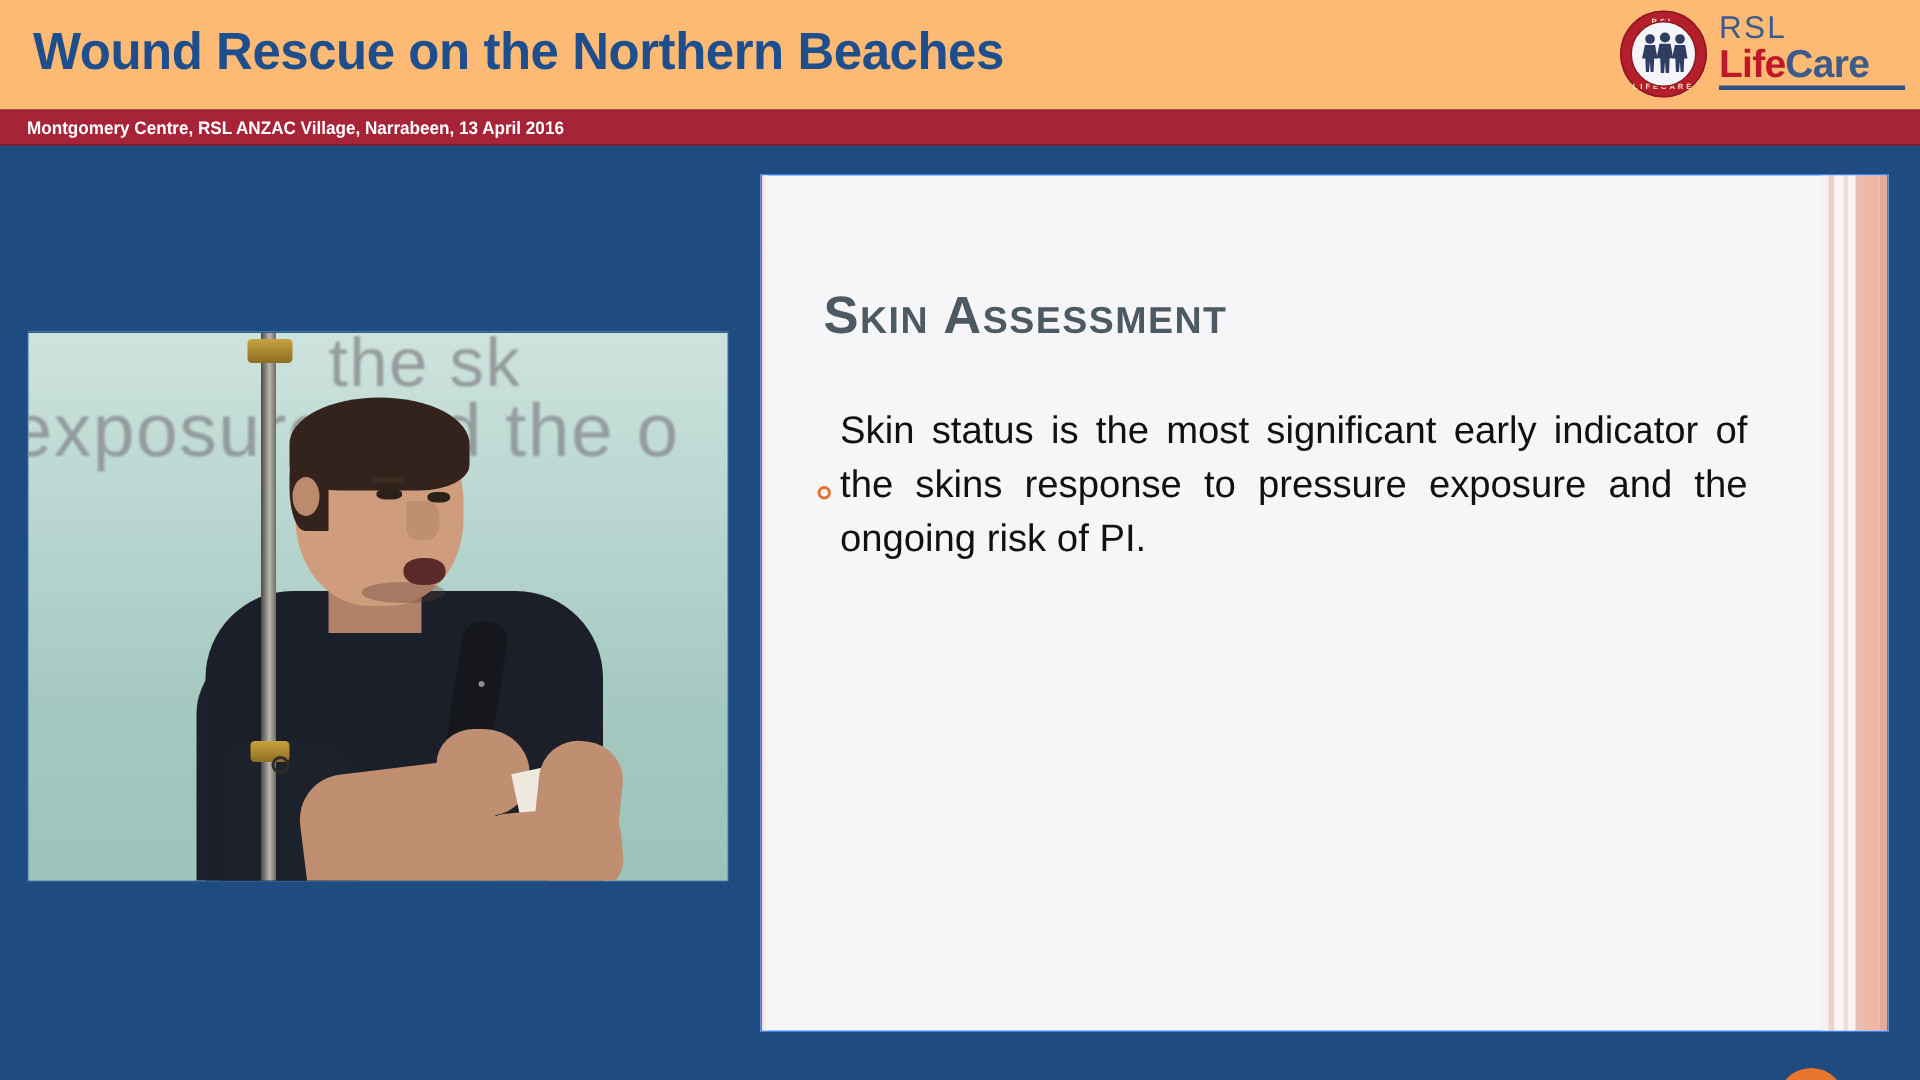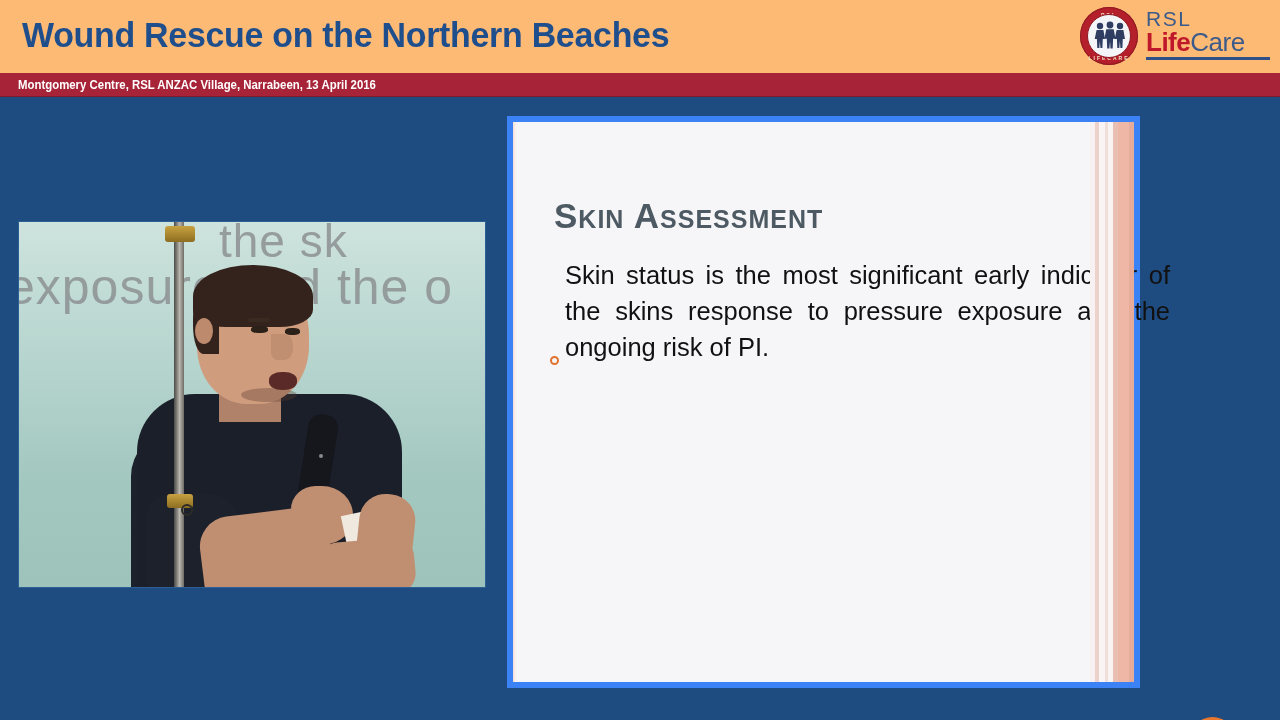--- a/index.html
+++ b/index.html
@@ -52,21 +52,21 @@
   #logo-rsl {
     font-size:21px; font-weight:normal; color:#3c5a8a;
     letter-spacing:1.5px; line-height:21px;
     font-family:"Liberation Sans", sans-serif;
   }
   #logo-lifecare {
     font-size:26px; line-height:27px; letter-spacing:-0.5px;
     font-family:"Liberation Sans", sans-serif;
   }
   #logo-life { color:#c0182b; font-weight:bold; }
-  #logo-care { color:#3c5a8a; font-weight:normal; }
+  #logo-care { color:#3c5a8a; font-weight:bold; }
   #logo-rule {
     margin-top:1px; height:3px; width:124px; background:#2f4f86;
   }
 
   
   #subtitle-bar {
     position:absolute; left:0; top:73px; width:1280px; height:24px;
     background:#a72438;
     border-bottom:1px solid #7e1a2a;
   }
@@ -207,23 +207,23 @@
     background:#efe9e0; transform:rotate(-12deg);
   }
   #speaker-arm-r-lower {
     position:absolute; left:300px; top:318px; width:96px; height:56px;
     background:#c08f72; border-radius:20px;
     transform:rotate(-5deg);
   }
 
   
   #slide-panel {
-    position:absolute; left:507px; top:116px; width:633px; height:572px;
+    position:absolute; left:507px; top:116px; width:752px; height:572px;
     background:#f6f5f8;
-    border:6px solid #3b82f6;
+    border:1px solid #3b82f6;
   }
   
   #slide-left-accent {
     position:absolute; left:0; top:0; width:4px; height:100%;
     background:linear-gradient(to right,#f2dcd5 0%, #faf0ed 60%, #f6f5f8 100%);
   }
   
   #slide-right-stripes {
     position:absolute; right:0; top:0; width:44px; height:100%;
     display:flex;
@@ -239,22 +239,22 @@
   .s8 { width:5px; background:#e7ac99; }
 
   #slide-title {
     position:absolute; left:41px; top:74px;
     font-family:"Liberation Sans", sans-serif;
     font-size:35px; font-weight:bold; color:#4e5a63;
     font-variant:small-caps; letter-spacing:1px;
     white-space:nowrap;
   }
   #slide-bullet-row {
-    position:absolute; left:37px; top:135px; width:620px;
-    display:flex; align-items:flex-end;
+    position:absolute; left:37px; top:152px; width:620px;
+    display:flex; align-items:center;
   }
   #bullet-marker {
     flex:0 0 auto; margin-top:11px; margin-right:6px;
     width:9px; height:9px; border-radius:50%;
     border:2px solid #e2722c; background:transparent;
   }
   #bullet-text {
     flex:1 1 auto;
     font-family:"Liberation Sans", sans-serif;
     font-size:25.5px; line-height:36px; color:#111111;

